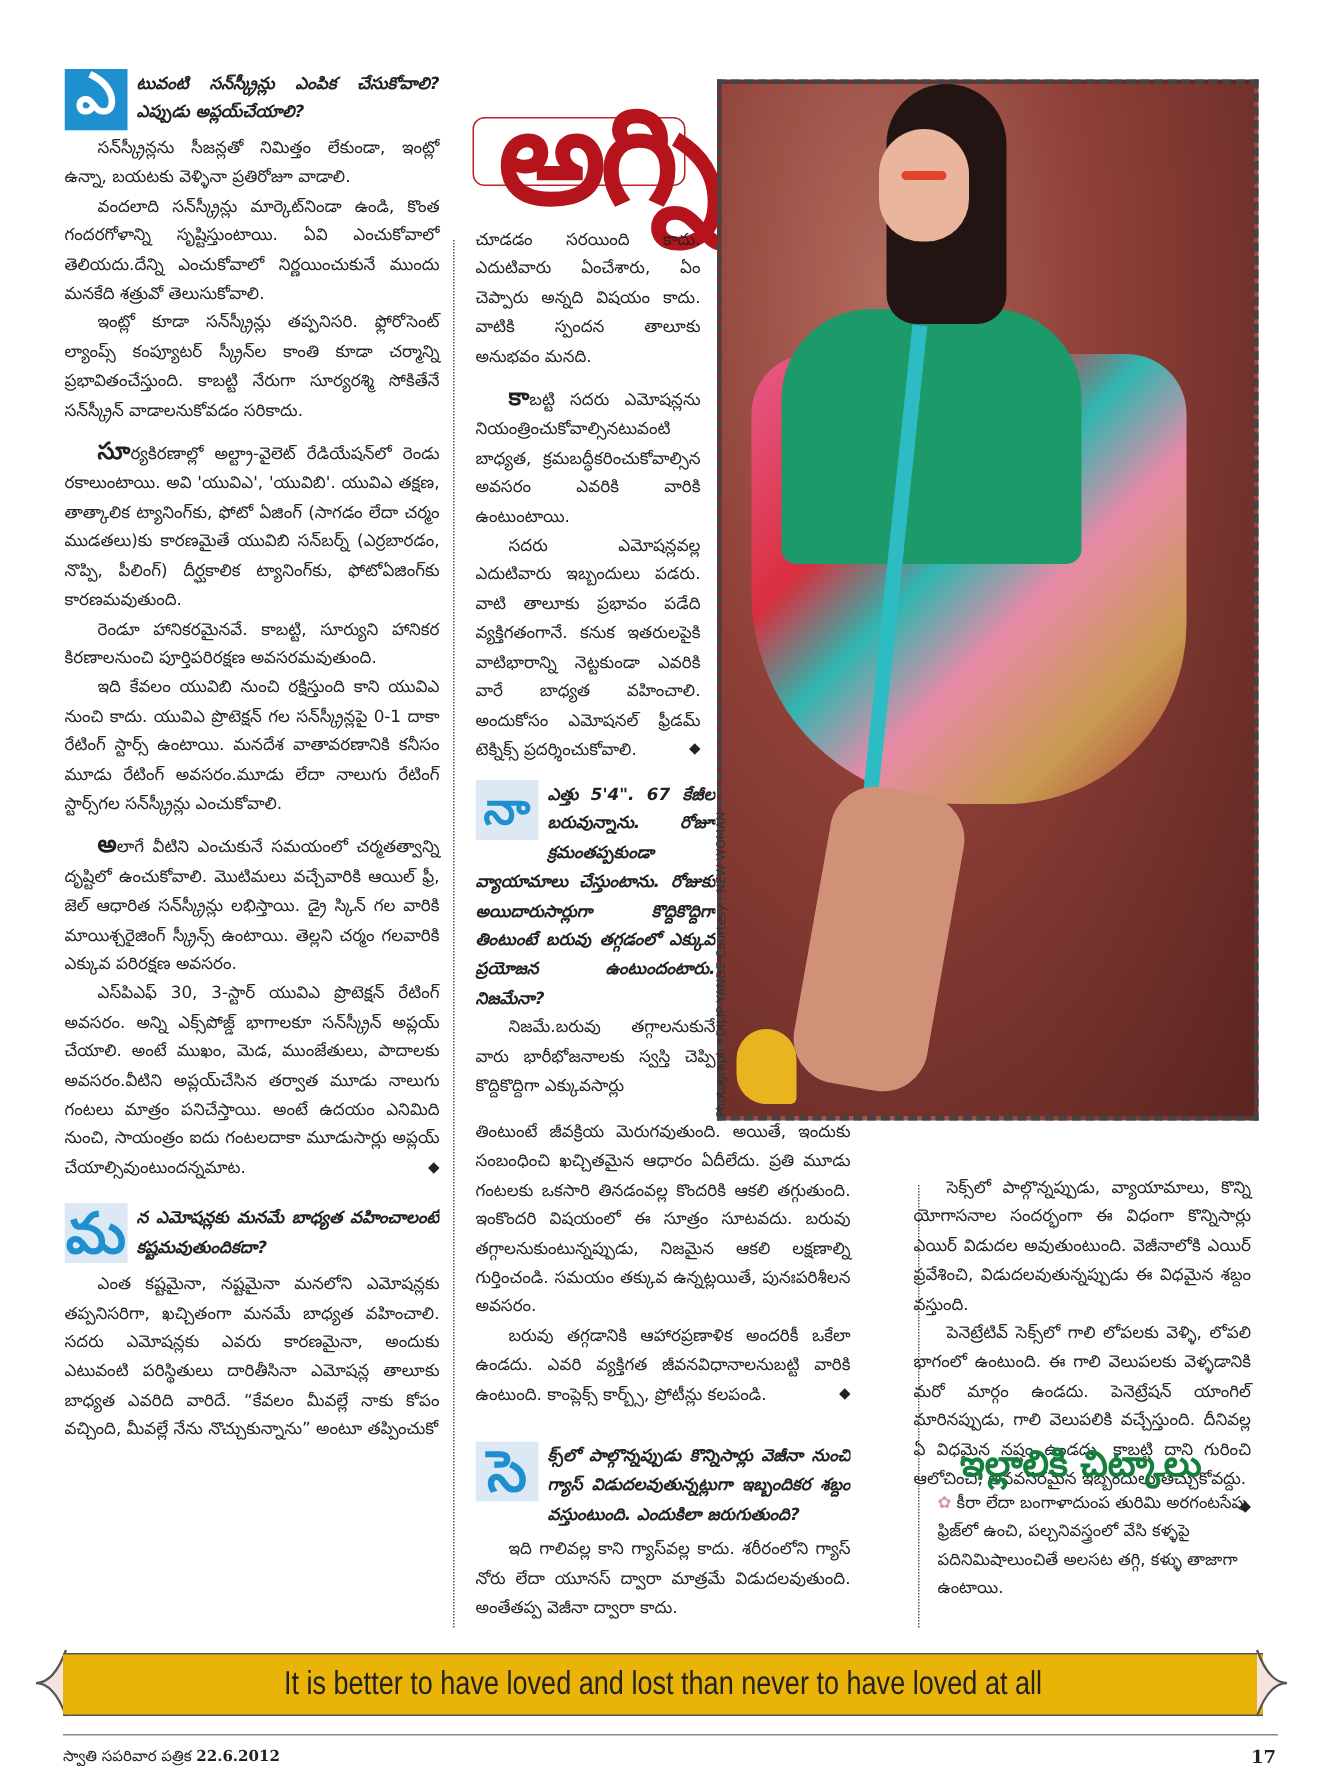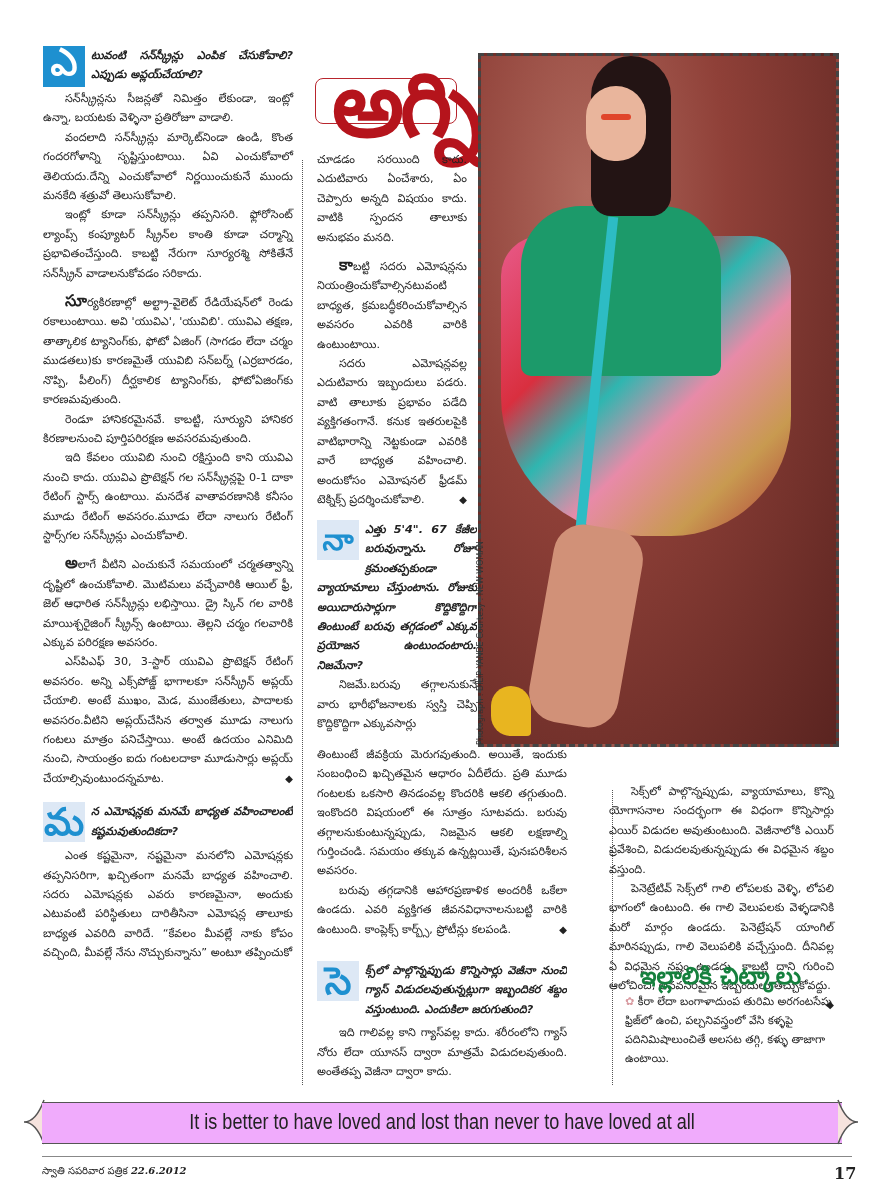--- a/index.html
+++ b/index.html
@@ -29,29 +29,29 @@
   .figure-dress{position:absolute;left:20px;top:180px;width:290px;height:300px;background:linear-gradient(135deg,#e85a8a 0%,#d92f3f 30%,#2fb6b0 45%,#e88aa8 60%,#c89a50 80%,#b13a3a 100%);border-radius:40px 40px 120px 140px;}
   .figure-band{position:absolute;left:110px;top:160px;width:10px;height:330px;background:#2dbcc4;transform:rotate(6deg);}
   .figure-legs{position:absolute;left:60px;top:470px;width:90px;height:200px;background:#d19178;border-radius:30px;transform:rotate(10deg);}
   .figure-shoe{position:absolute;left:10px;top:630px;width:40px;height:50px;background:#e8b520;border-radius:20px 20px 4px 20px;}
   .credit{position:absolute;left:476px;top:545px;font-size:8px;color:#333;transform:rotate(-90deg);transform-origin:left top;white-space:nowrap;top:745px;}
   .tips-title{position:absolute;left:640px;top:962px;font-size:24px;color:#15803d;font-weight:bold;}
   .tips{position:absolute;left:625px;top:992px;width:230px;font-size:11px;line-height:19px;}
   .tips p{margin:0;}
   .flower{color:#d89aa0;font-size:11px;}
   .author{font-weight:bold;font-size:16px;font-style:italic;float:right;}
-  .banner{position:absolute;left:42px;top:1102px;width:800px;height:40px;background:#f0abfc;border-top:1.5px solid #555;border-bottom:1.5px solid #555;}
+  .banner{position:absolute;left:42px;top:1102px;width:800px;height:40px;background:#eab308;border-top:1.5px solid #555;border-bottom:1.5px solid #555;}
   .banner-text{position:absolute;left:0;right:0;top:6px;text-align:center;font-family:"Liberation Sans",sans-serif;font-size:22px;color:#222;transform:scaleX(0.82);}
   .banner-l,.banner-r{position:absolute;top:1096px;width:24px;height:52px;}
   .banner-l{left:22px;}
   .banner-r{left:836px;}
   .footer-rule{position:absolute;left:42px;top:1156px;width:810px;border-top:1.5px solid #888;}
   .footer-left{position:absolute;left:42px;top:1165px;font-size:10px;color:#222;}
-  .footer-left b{font-family:"DejaVu Serif",serif;font-style:italic;}
-  .footer-right{position:absolute;left:834px;top:1164px;font-size:16px;font-family:"DejaVu Serif",serif;font-weight:bold;}
+  .footer-left b{font-family:"DejaVu Serif",serif;}
+  .footer-right{position:absolute;left:834px;top:1164px;font-size:12px;font-family:"DejaVu Serif",serif;font-weight:bold;}
 </style>
 </head>
 <body>
 
 <div class="col col1">
   <div style="overflow:hidden;margin-bottom:2px;">
     <span class="drop blue" style="height:85px;line-height:120px;margin-top:-44px;">ఎ</span>
     <span class="q">టువంటి సన్‌స్క్రీన్లు ఎంపిక చేసుకోవాలి? ఎప్పుడు అప్లయ్‌చేయాలి?</span>
   </div>
   <p>సన్‌స్క్రీన్లను సీజన్లతో నిమిత్తం లేకుండా, ఇంట్లో ఉన్నా, బయటకు వెళ్ళినా ప్రతిరోజూ వాడాలి.</p>

